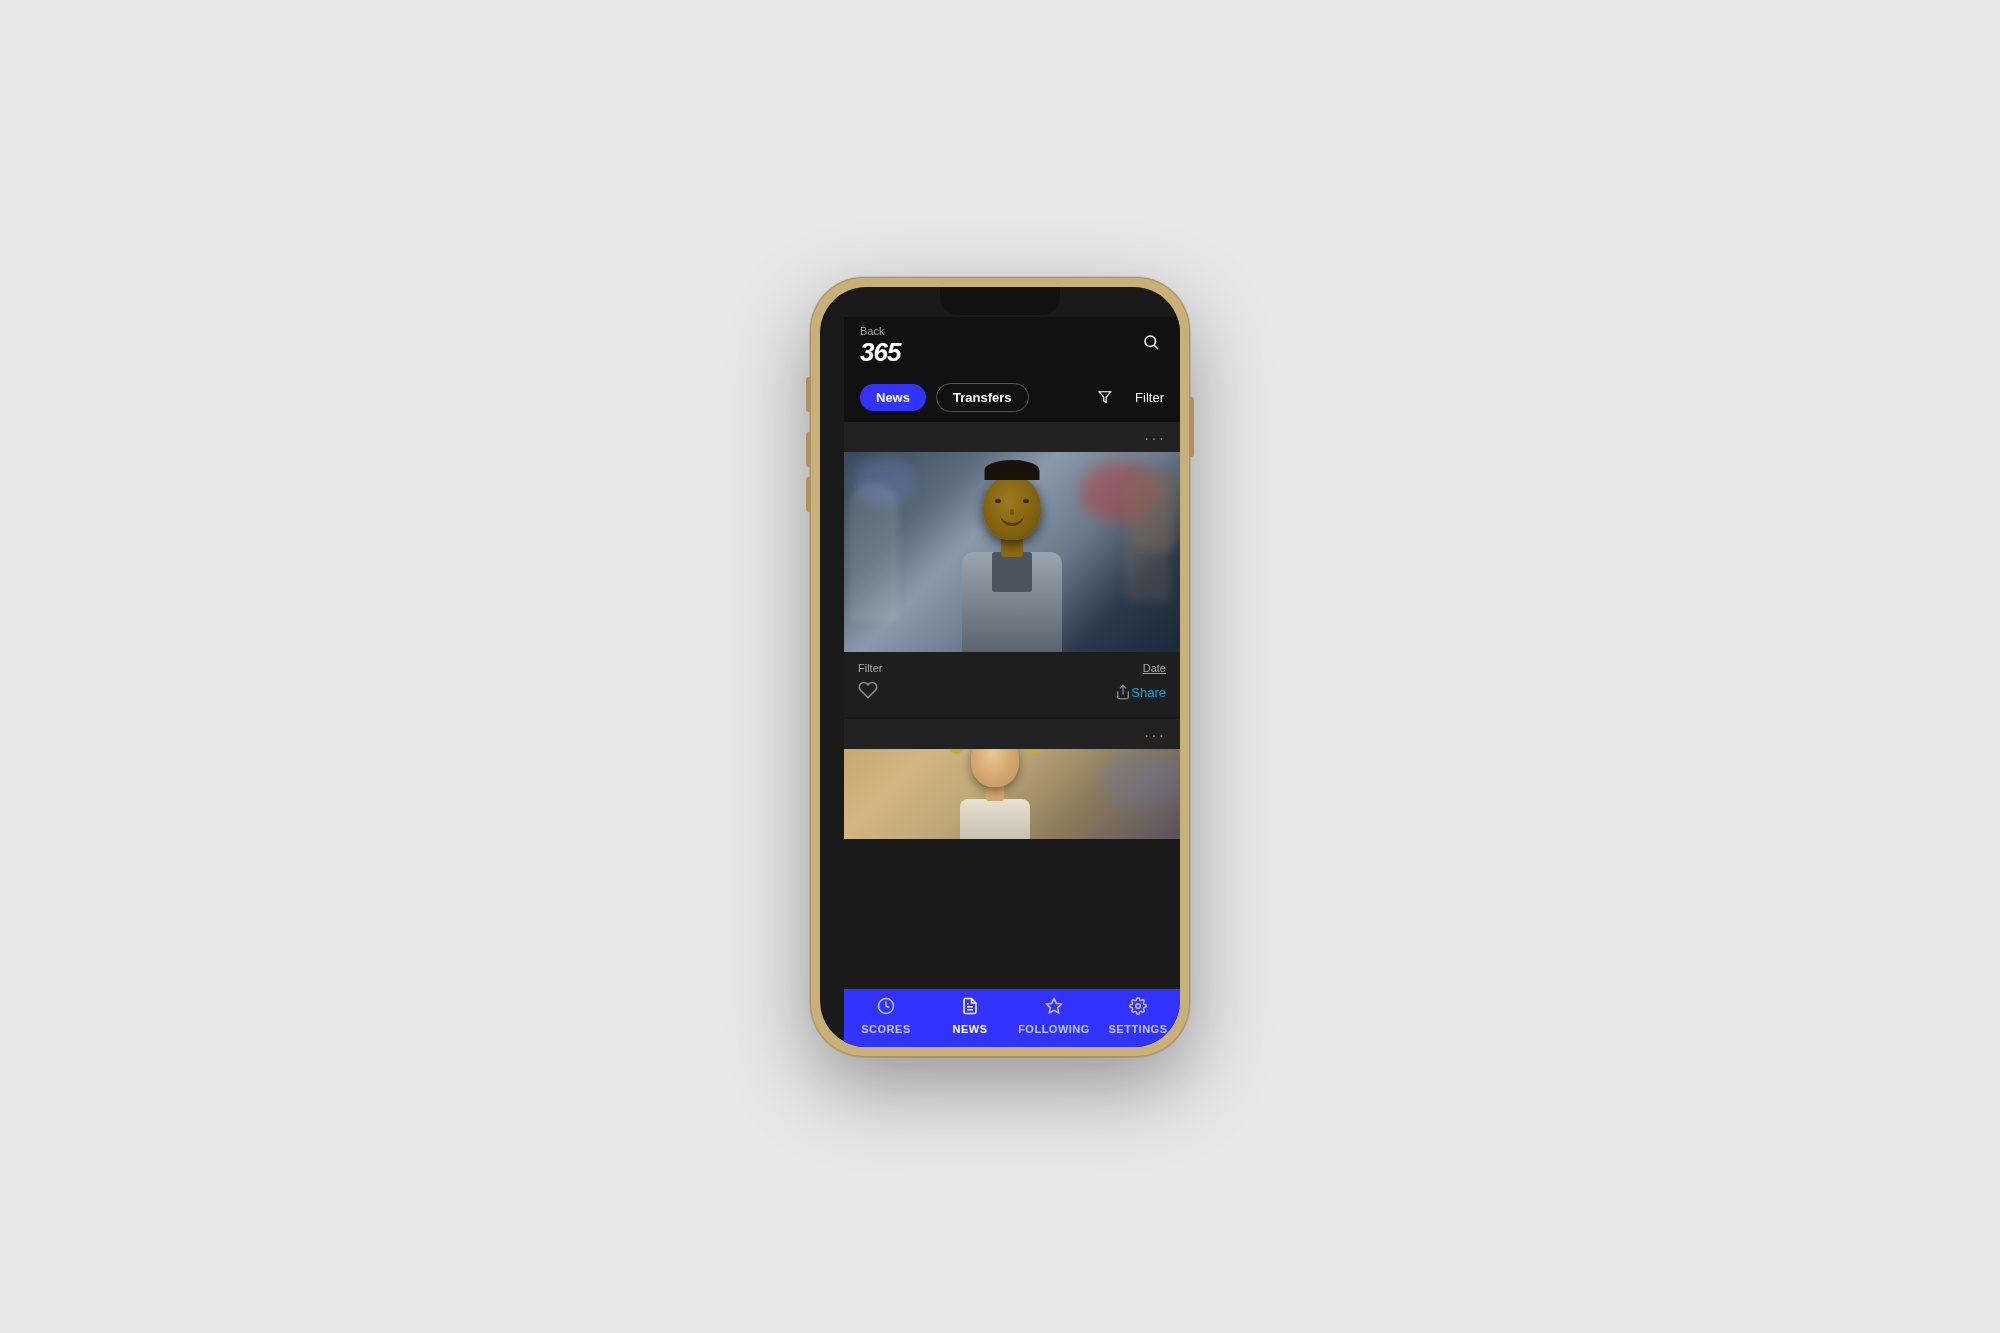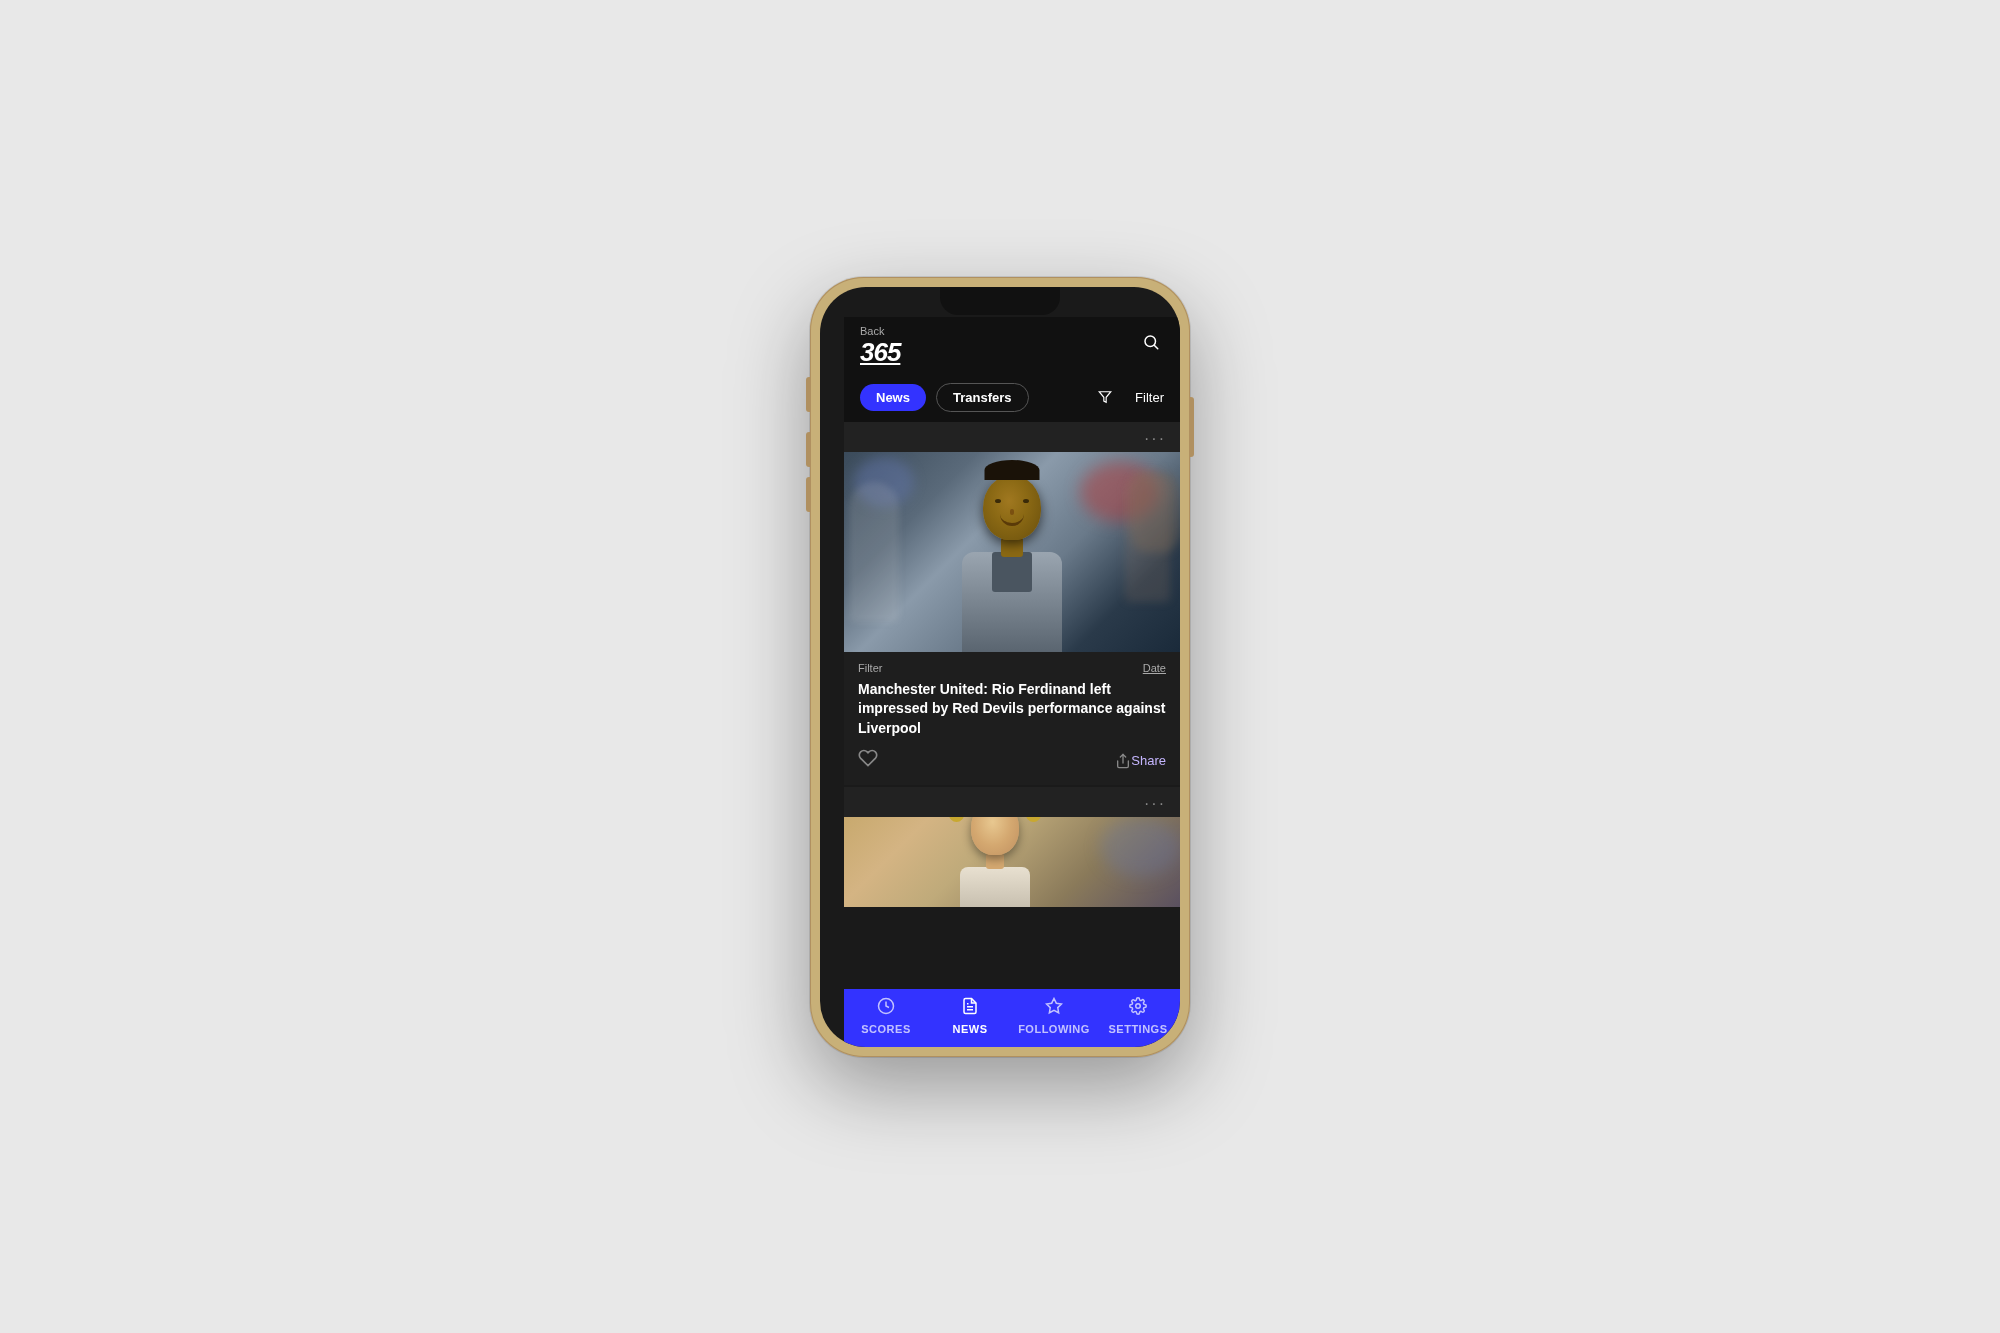--- a/index.html
+++ b/index.html
@@ -101,21 +101,20 @@
       margin-bottom: 2px;
     }
 
     .logo-text {
       color: #fff;
       font-size: 26px;
       font-weight: 900;
       letter-spacing: -1px;
       line-height: 1;
       font-style: italic;
-      text-decoration: underline;
     }
 
     .search-icon-btn {
       color: #fff;
       font-size: 18px;
       cursor: pointer;
       padding: 4px;
     }
 
     
@@ -233,21 +232,21 @@
 
     .like-btn {
       color: #888;
       font-size: 18px;
       cursor: pointer;
     }
 
     .share-btn {
       display: flex;
       align-items: center;
-      color: #c4b5fd;
+      color: #0ea5e9;
       font-size: 13px;
       cursor: pointer;
     }
 
     
     .second-card-image {
       width: 100%;
       height: 90px;
       background: linear-gradient(
         135deg,
@@ -386,21 +385,20 @@
 
               <div style="position:absolute;top:20px;right:10px;width:45px;height:130px;background:rgba(150,120,100,0.2);border-radius:20px 20px 5px 5px;filter:blur(4px);"></div>
             </div>
           </div>
 
           <div class="card-info">
             <div class="card-meta">
               <span class="source-text">Filter</span>
               <span class="date-text">Date</span>
             </div>
-            <div class="card-headline">Manchester United: Rio Ferdinand left impressed by Red Devils performance against Liverpool</div>
             <div class="card-actions">
               <div class="like-btn">
                 <svg width="20" height="20" viewBox="0 0 24 24" fill="none" stroke="#888" stroke-width="2">
                   <path d="M20.84 4.61a5.5 5.5 0 0 0-7.78 0L12 5.67l-1.06-1.06a5.5 5.5 0 0 0-7.78 7.78l1.06 1.06L12 21.23l7.78-7.78 1.06-1.06a5.5 5.5 0 0 0 0-7.78z"></path>
                 </svg>
               </div>
               <div class="share-btn">
                 <svg width="16" height="16" viewBox="0 0 24 24" fill="none" stroke="#888" stroke-width="2" stroke-linecap="round">
                   <path d="M4 12v8a2 2 0 0 0 2 2h12a2 2 0 0 0 2-2v-8"></path>
                   <polyline points="16 6 12 2 8 6"></polyline>

